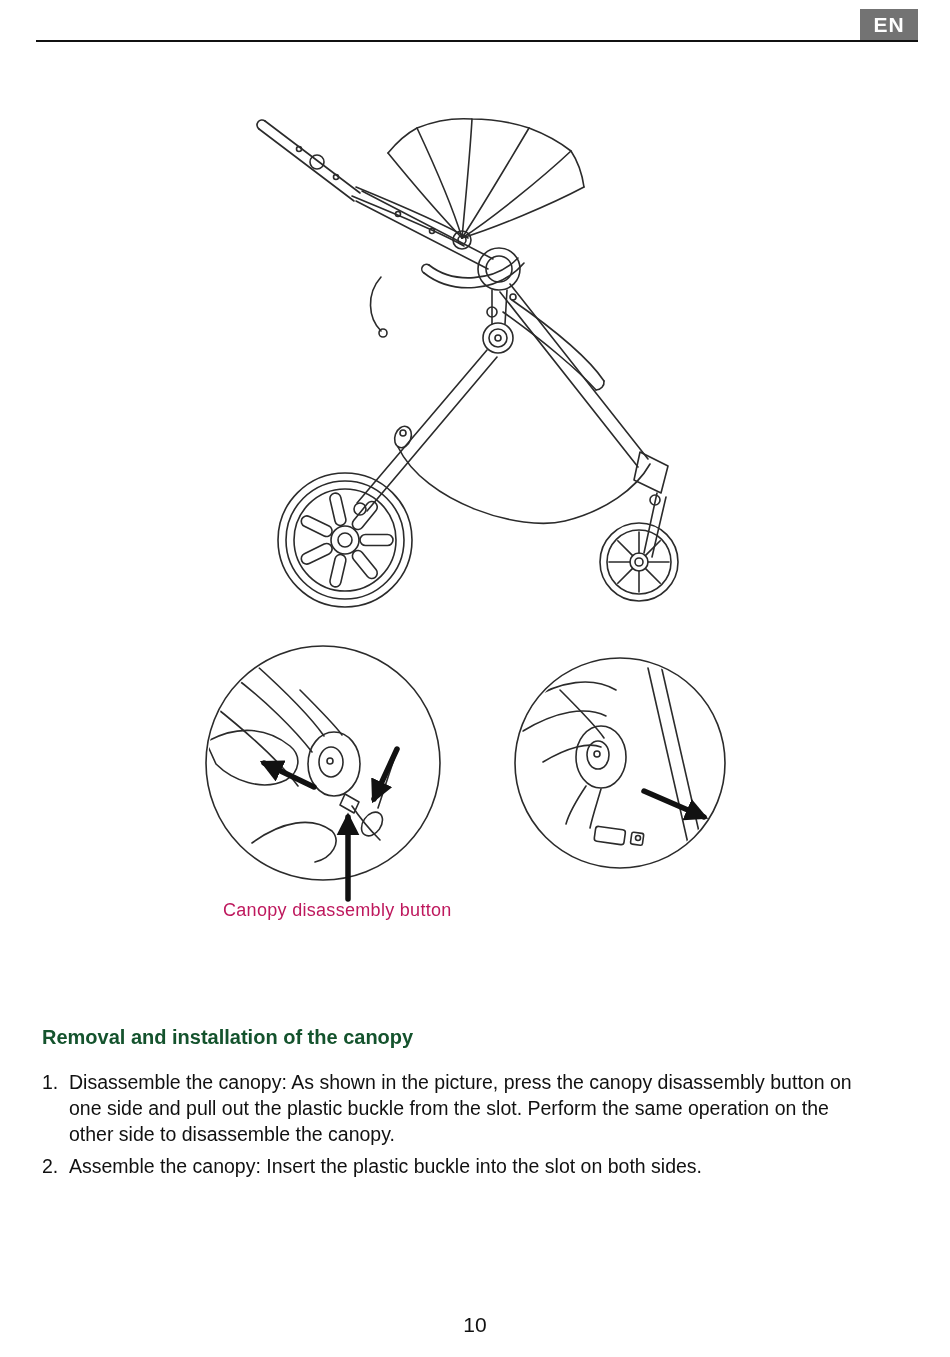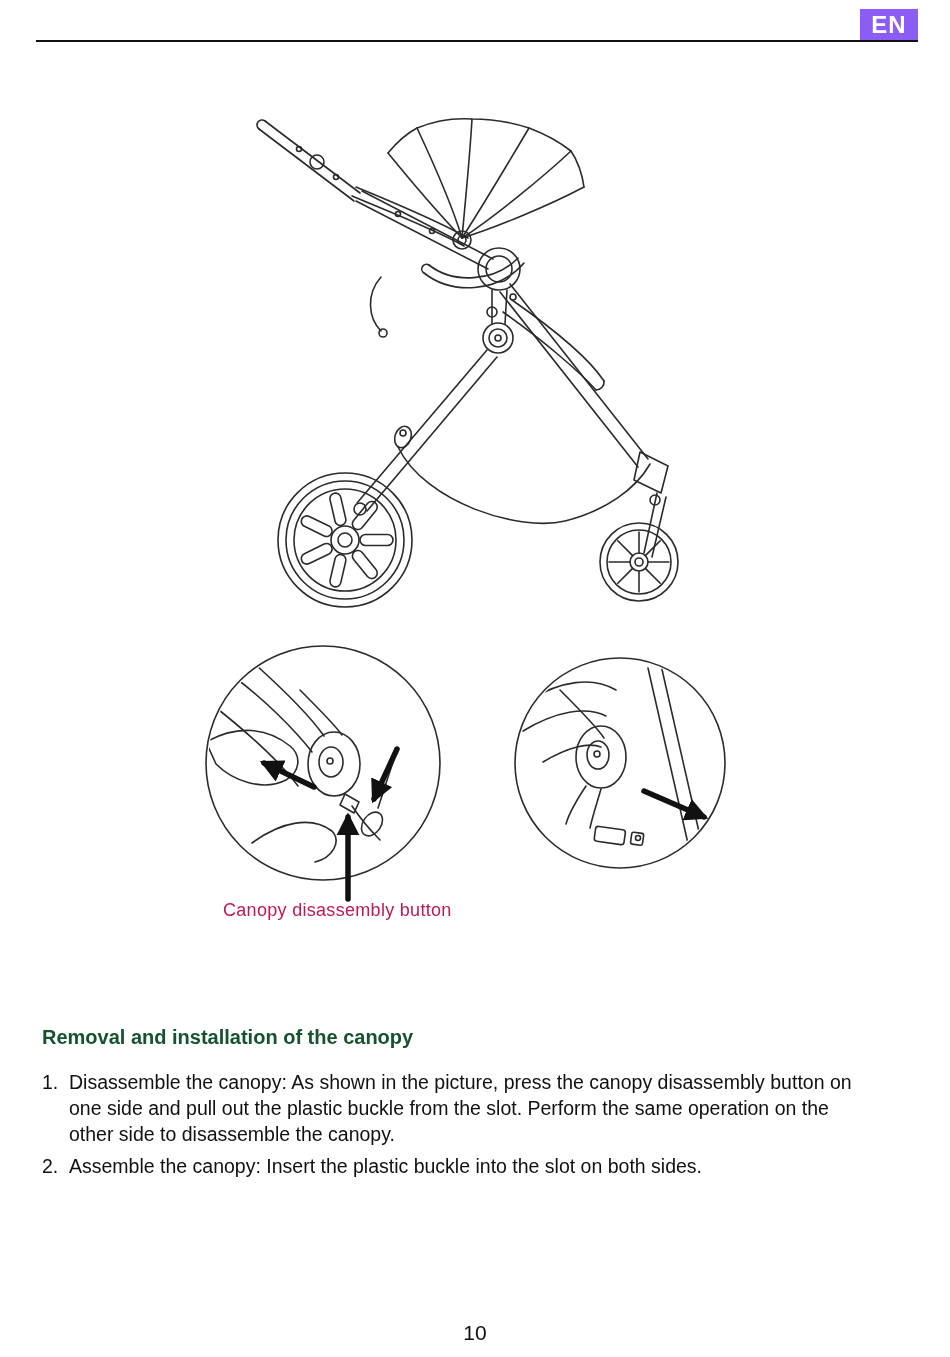--- a/index.html
+++ b/index.html
@@ -8,22 +8,22 @@
     width: 950px; height: 1357px;
     background: #ffffff;
     font-family: "Liberation Sans", sans-serif;
     color: #111;
   }
   .page { position: relative; width: 950px; height: 1357px; background: #fff; overflow: hidden; }
 
   .lang-badge {
     position: absolute; top: 9px; left: 860px;
     width: 58px; height: 32px;
-    background: #8b5cf6; color: #fff;
-    font-weight: bold; font-size: 24px; letter-spacing: 1px;
+    background: #737373; color: #fff;
+    font-weight: bold; font-size: 21px; letter-spacing: 1px;
     display: flex; align-items: center; justify-content: center;
   }
   .header-rule {
     position: absolute; top: 40px; left: 36px;
     width: 882px; height: 2px; background: #111;
   }
 
   .figure-svg { position: absolute; top: 0; left: 0; }
 
   .figure-caption {
@@ -35,21 +35,21 @@
   .content-heading {
     font-size: 20px; font-weight: bold; margin: 0 0 20px 0; color: #14532d;
   }
   .list-item {
     position: relative; padding-left: 27px;
     font-size: 19.5px; line-height: 26px; margin-bottom: 6px; color: #111;
   }
   .list-item .num { position: absolute; left: 0; top: 0; }
 
   .page-number {
-    position: absolute; bottom: 12px; left: 0; width: 100%;
+    position: absolute; bottom: 20px; left: 0; width: 100%;
     text-align: center; font-size: 21px; color: #111;
   }
 
   svg .ln { fill: none; stroke: #2b2b2b; stroke-width: 1.6; stroke-linecap: round; stroke-linejoin: round; }
   svg .arrow { fill: none; stroke: #111; stroke-width: 5.5; }
 </style>
 </head>
 <body>
 
 <div class="page">

